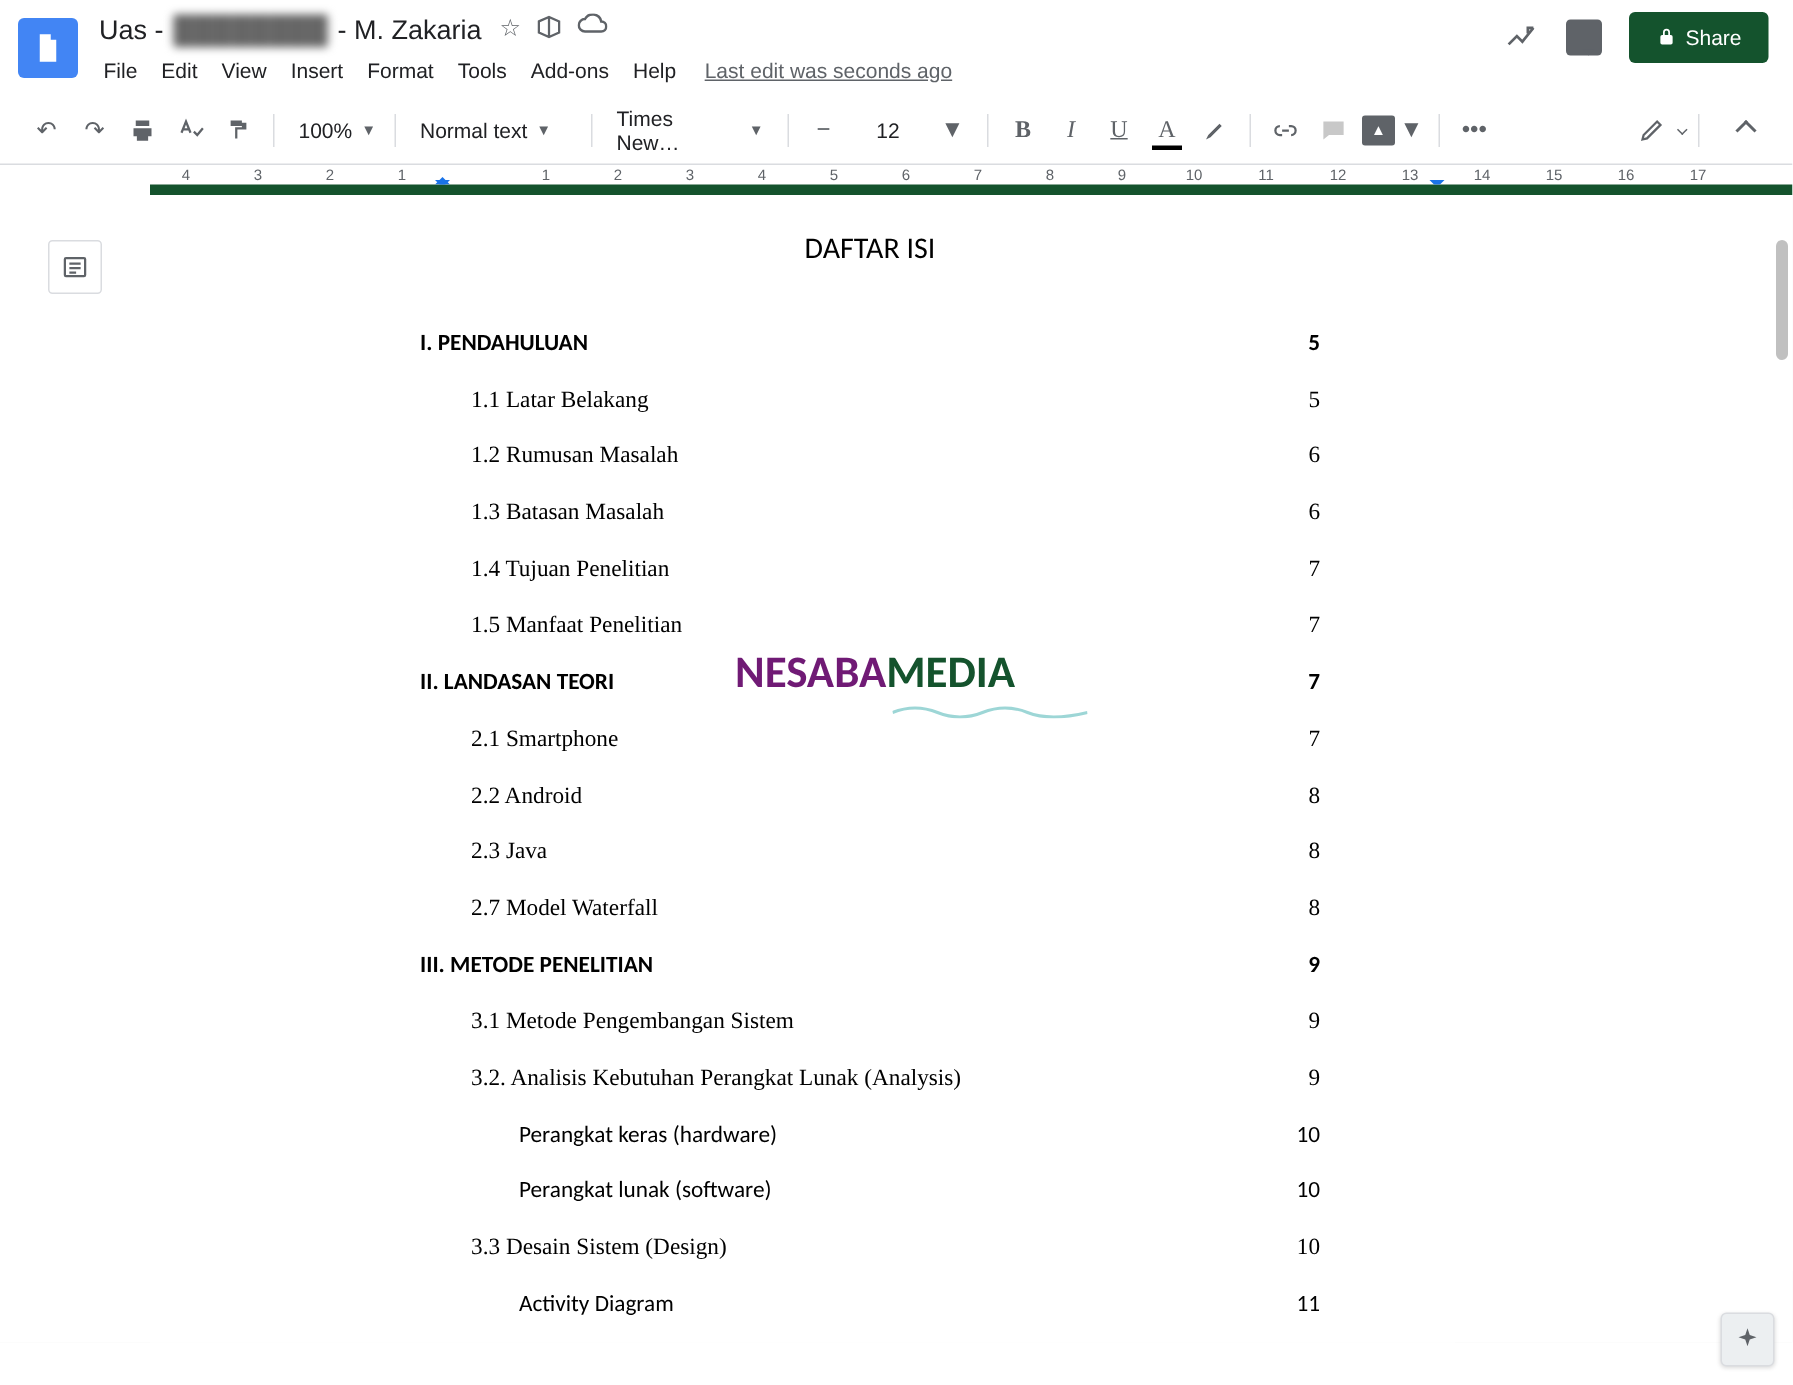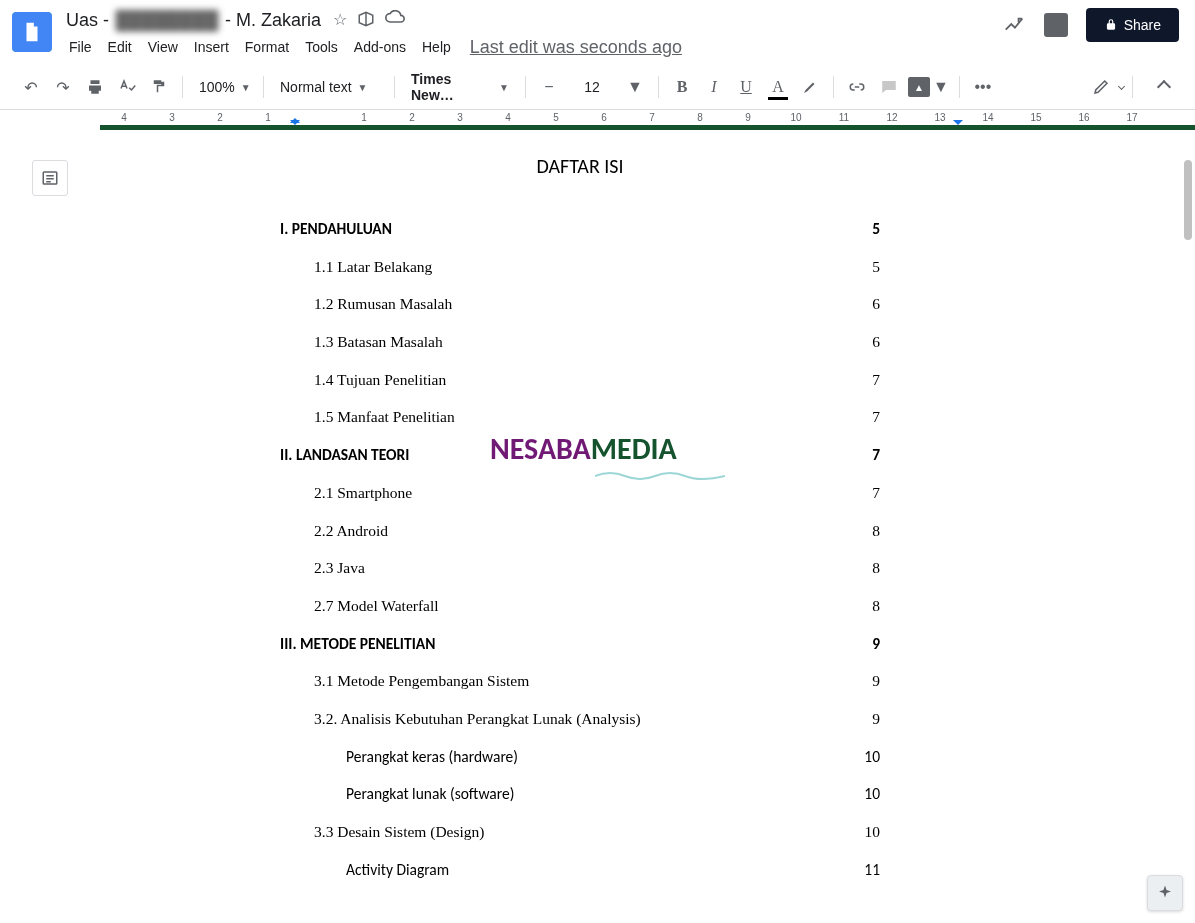--- a/index.html
+++ b/index.html
@@ -10,54 +10,54 @@
   .logo { width:40px; height:40px; background:#4285f4; border-radius:4px; display:flex; align-items:center; justify-content:center; margin-right:10px; margin-top:4px;}
   .logo svg { width:22px; height:28px; fill:#fff; }
   .title-zone { display:flex; flex-direction:column; flex:1; }
   .title-row { display:flex; align-items:center; gap:8px; }
   .doc-title { font-size:18px; color:#202124; padding:2px 4px; }
   .blur { filter: blur(3px); color:#666; background:#ddd; border-radius:2px; padding:0 2px;}
   .title-icons { display:flex; gap:10px; color:#5f6368; }
   .title-icons span { cursor:pointer; }
   .menu-row { display:flex; align-items:center; gap:2px; margin-top:2px; }
   .menu-row .mi { font-size:14px; color:#202124; padding:4px 7px; cursor:pointer; border-radius:3px; }
-  .menu-row .last-edit { font-size:18px; color:#5f6368; text-decoration:underline; margin-left:10px; cursor:pointer;}
+  .menu-row .last-edit { font-size:14px; color:#5f6368; text-decoration:underline; margin-left:10px; cursor:pointer;}
   .hdr-right { display:flex; align-items:center; gap:18px; margin-left:auto; padding-right:4px; }
   .hdr-right .hicon { width:24px; height:24px; color:#5f6368; cursor:pointer; display:flex; align-items:center; justify-content:center; }
   .comment-badge { width:28px; height:24px; background:#5f6368; border-radius:3px; position:relative;}
   .comment-badge:after{content:"";position:absolute;bottom:-4px;right:5px;border:4px solid transparent;border-top-color:#5f6368;}
-  .share-btn { background:#0f172a; color:#fff; border:none; border-radius:4px; padding:9px 18px; font-size:14px; font-weight:500; cursor:pointer; display:flex; align-items:center; gap:6px; }
+  .share-btn { background:#14532d; color:#fff; border:none; border-radius:4px; padding:9px 18px; font-size:14px; font-weight:500; cursor:pointer; display:flex; align-items:center; gap:6px; }
   .share-btn svg{width:14px;height:14px;fill:#fff;}
 
   
   .toolbar { display:flex; align-items:center; padding:6px 18px; gap:6px; border-bottom:1px solid #dadce0; margin-top:6px;}
   .tbtn { min-width:26px; height:26px; display:flex; align-items:center; justify-content:center; color:#5f6368; cursor:pointer; border-radius:3px; font-size:16px;}
   .tsep { width:1px; height:22px; background:#dadce0; margin:0 4px;}
   .tsel { display:flex; align-items:center; gap:6px; font-size:14px; color:#202124; cursor:pointer; padding:0 6px;}
   .tsel .caret{font-size:10px;color:#5f6368;}
   .zoom-sel{width:60px;}
   .style-sel{width:110px;}
-  .font-sel{width:110px;font-weight:bold;}
+  .font-sel{width:110px;}
   .size-sel{width:48px; justify-content:center;}
   .bold{font-weight:bold;font-family:serif;}
   .ital{font-style:italic;font-family:serif;}
   .under{text-decoration:underline;font-family:serif;}
   .text-color{position:relative;font-family:serif;}
   .text-color:after{content:"";position:absolute;left:3px;right:3px;bottom:0;height:3px;background:#000;}
   .highlight{position:relative;}
   .img-btn{background:#5f6368;color:#fff;width:22px;height:20px;border-radius:2px;font-size:10px; display:flex;align-items:center;justify-content:center;}
   .toolbar-right{margin-left:auto;display:flex;align-items:center;gap:14px;}
   .pencil{position:relative;}
   .pencil:after{content:"";width:4px;height:4px;border-right:1px solid #5f6368;border-bottom:1px solid #5f6368;transform:rotate(45deg);position:absolute;right:-10px;top:10px;}
   .collapse-caret{width:10px;height:10px;border-left:2px solid #5f6368;border-top:2px solid #5f6368;transform:rotate(45deg);}
 
   
   .ruler-wrap{display:flex;background:#fff;}
   .left-gutter{width:100px;flex-shrink:0;}
-  .ruler{flex:1;height:20px;position:relative;font-size:10px;color:#5f6368;overflow:hidden;border-bottom:5px solid #14532d;}
+  .ruler{flex:1;height:20px;position:relative;font-size:10px;color:#5f6368;overflow:hidden;border-bottom:7px solid #14532d;}
   .ruler-content{position:absolute;left:0;top:2px;white-space:nowrap;letter-spacing:0;}
   .ruler-num{display:inline-block;width:48px;text-align:center;}
   .ind-left{position:absolute;top:10px;left:190px;width:0;height:0;border:5px solid transparent;border-top-color:#1a73e8;}
   .ind-left:before{content:"";position:absolute;top:-12px;left:-5px;width:0;height:0;border:5px solid transparent;border-bottom-color:#1a73e8;}
   .ind-right{position:absolute;top:10px;left:853px;width:0;height:0;border:5px solid transparent;border-top-color:#1a73e8;}
 
   
   .doc-area{display:flex;height:calc(923px - 158px);background:#f1f1f1;}
   .outline-gutter{width:100px;flex-shrink:0;background:#fff;border-right:0;display:flex;justify-content:center;padding-top:30px;}
   .outline-icon{width:36px;height:36px;border:1px solid #dadce0;border-radius:3px;display:flex;align-items:center;justify-content:center;color:#5f6368;cursor:pointer;}

